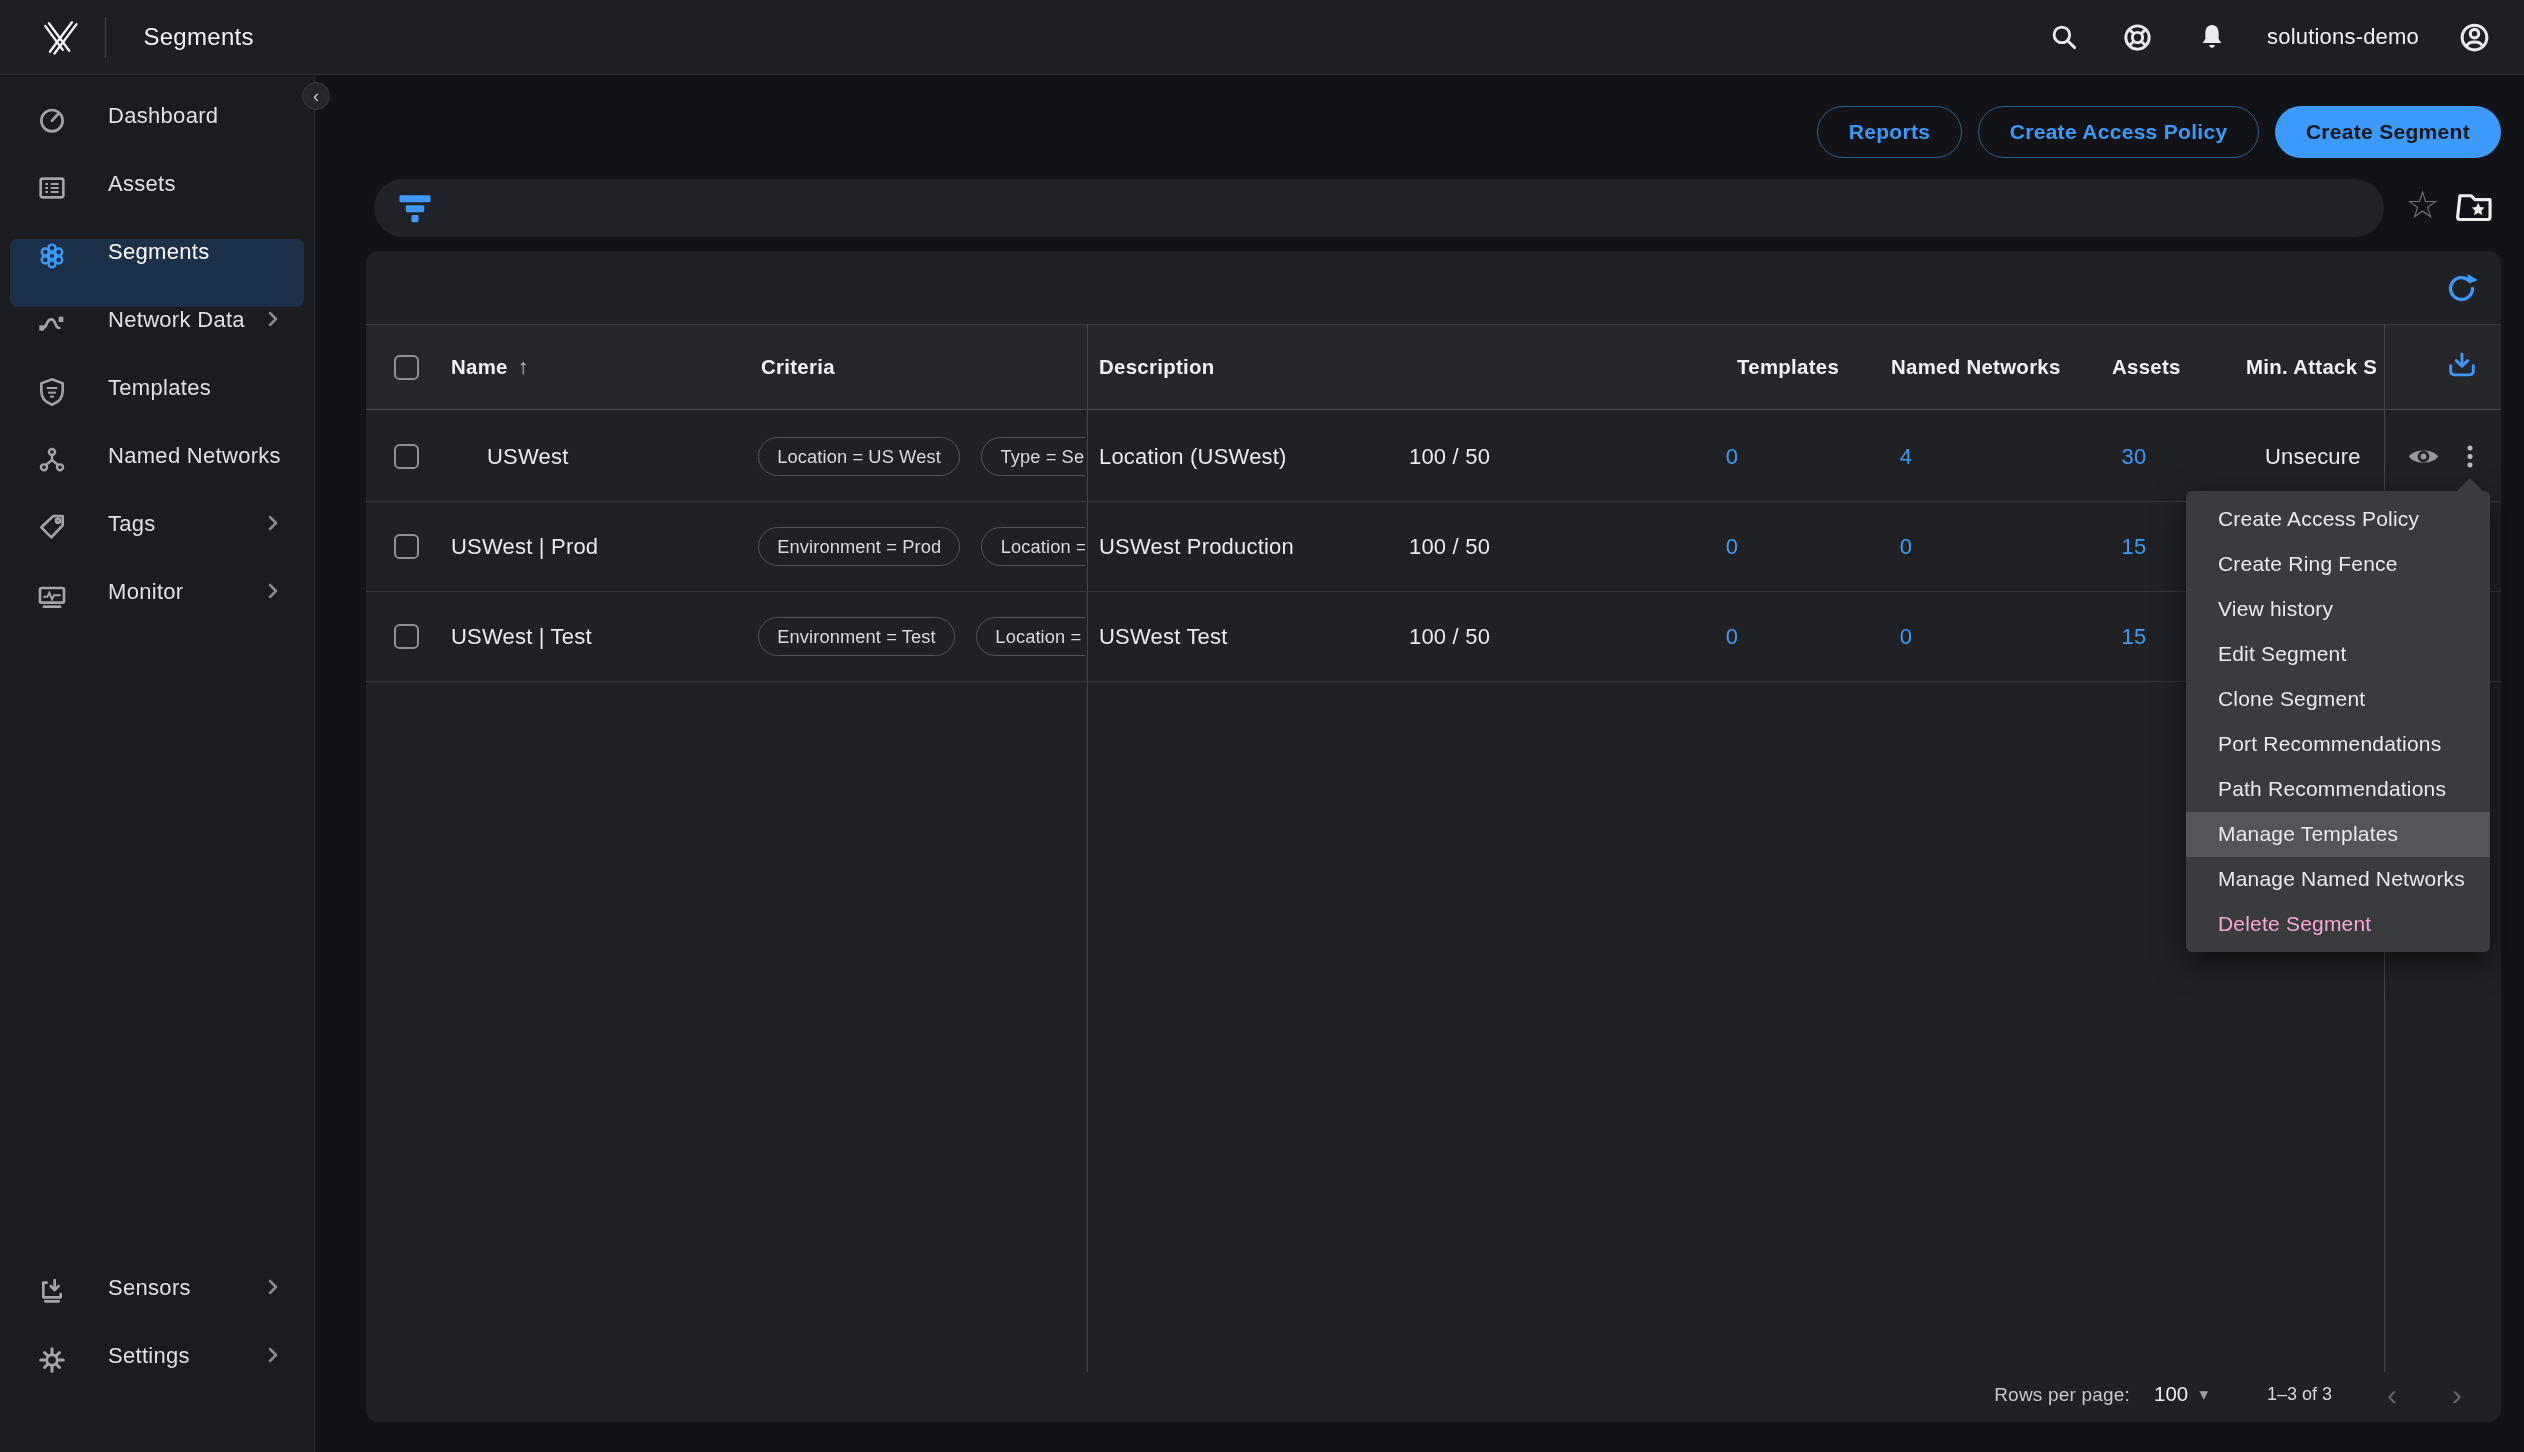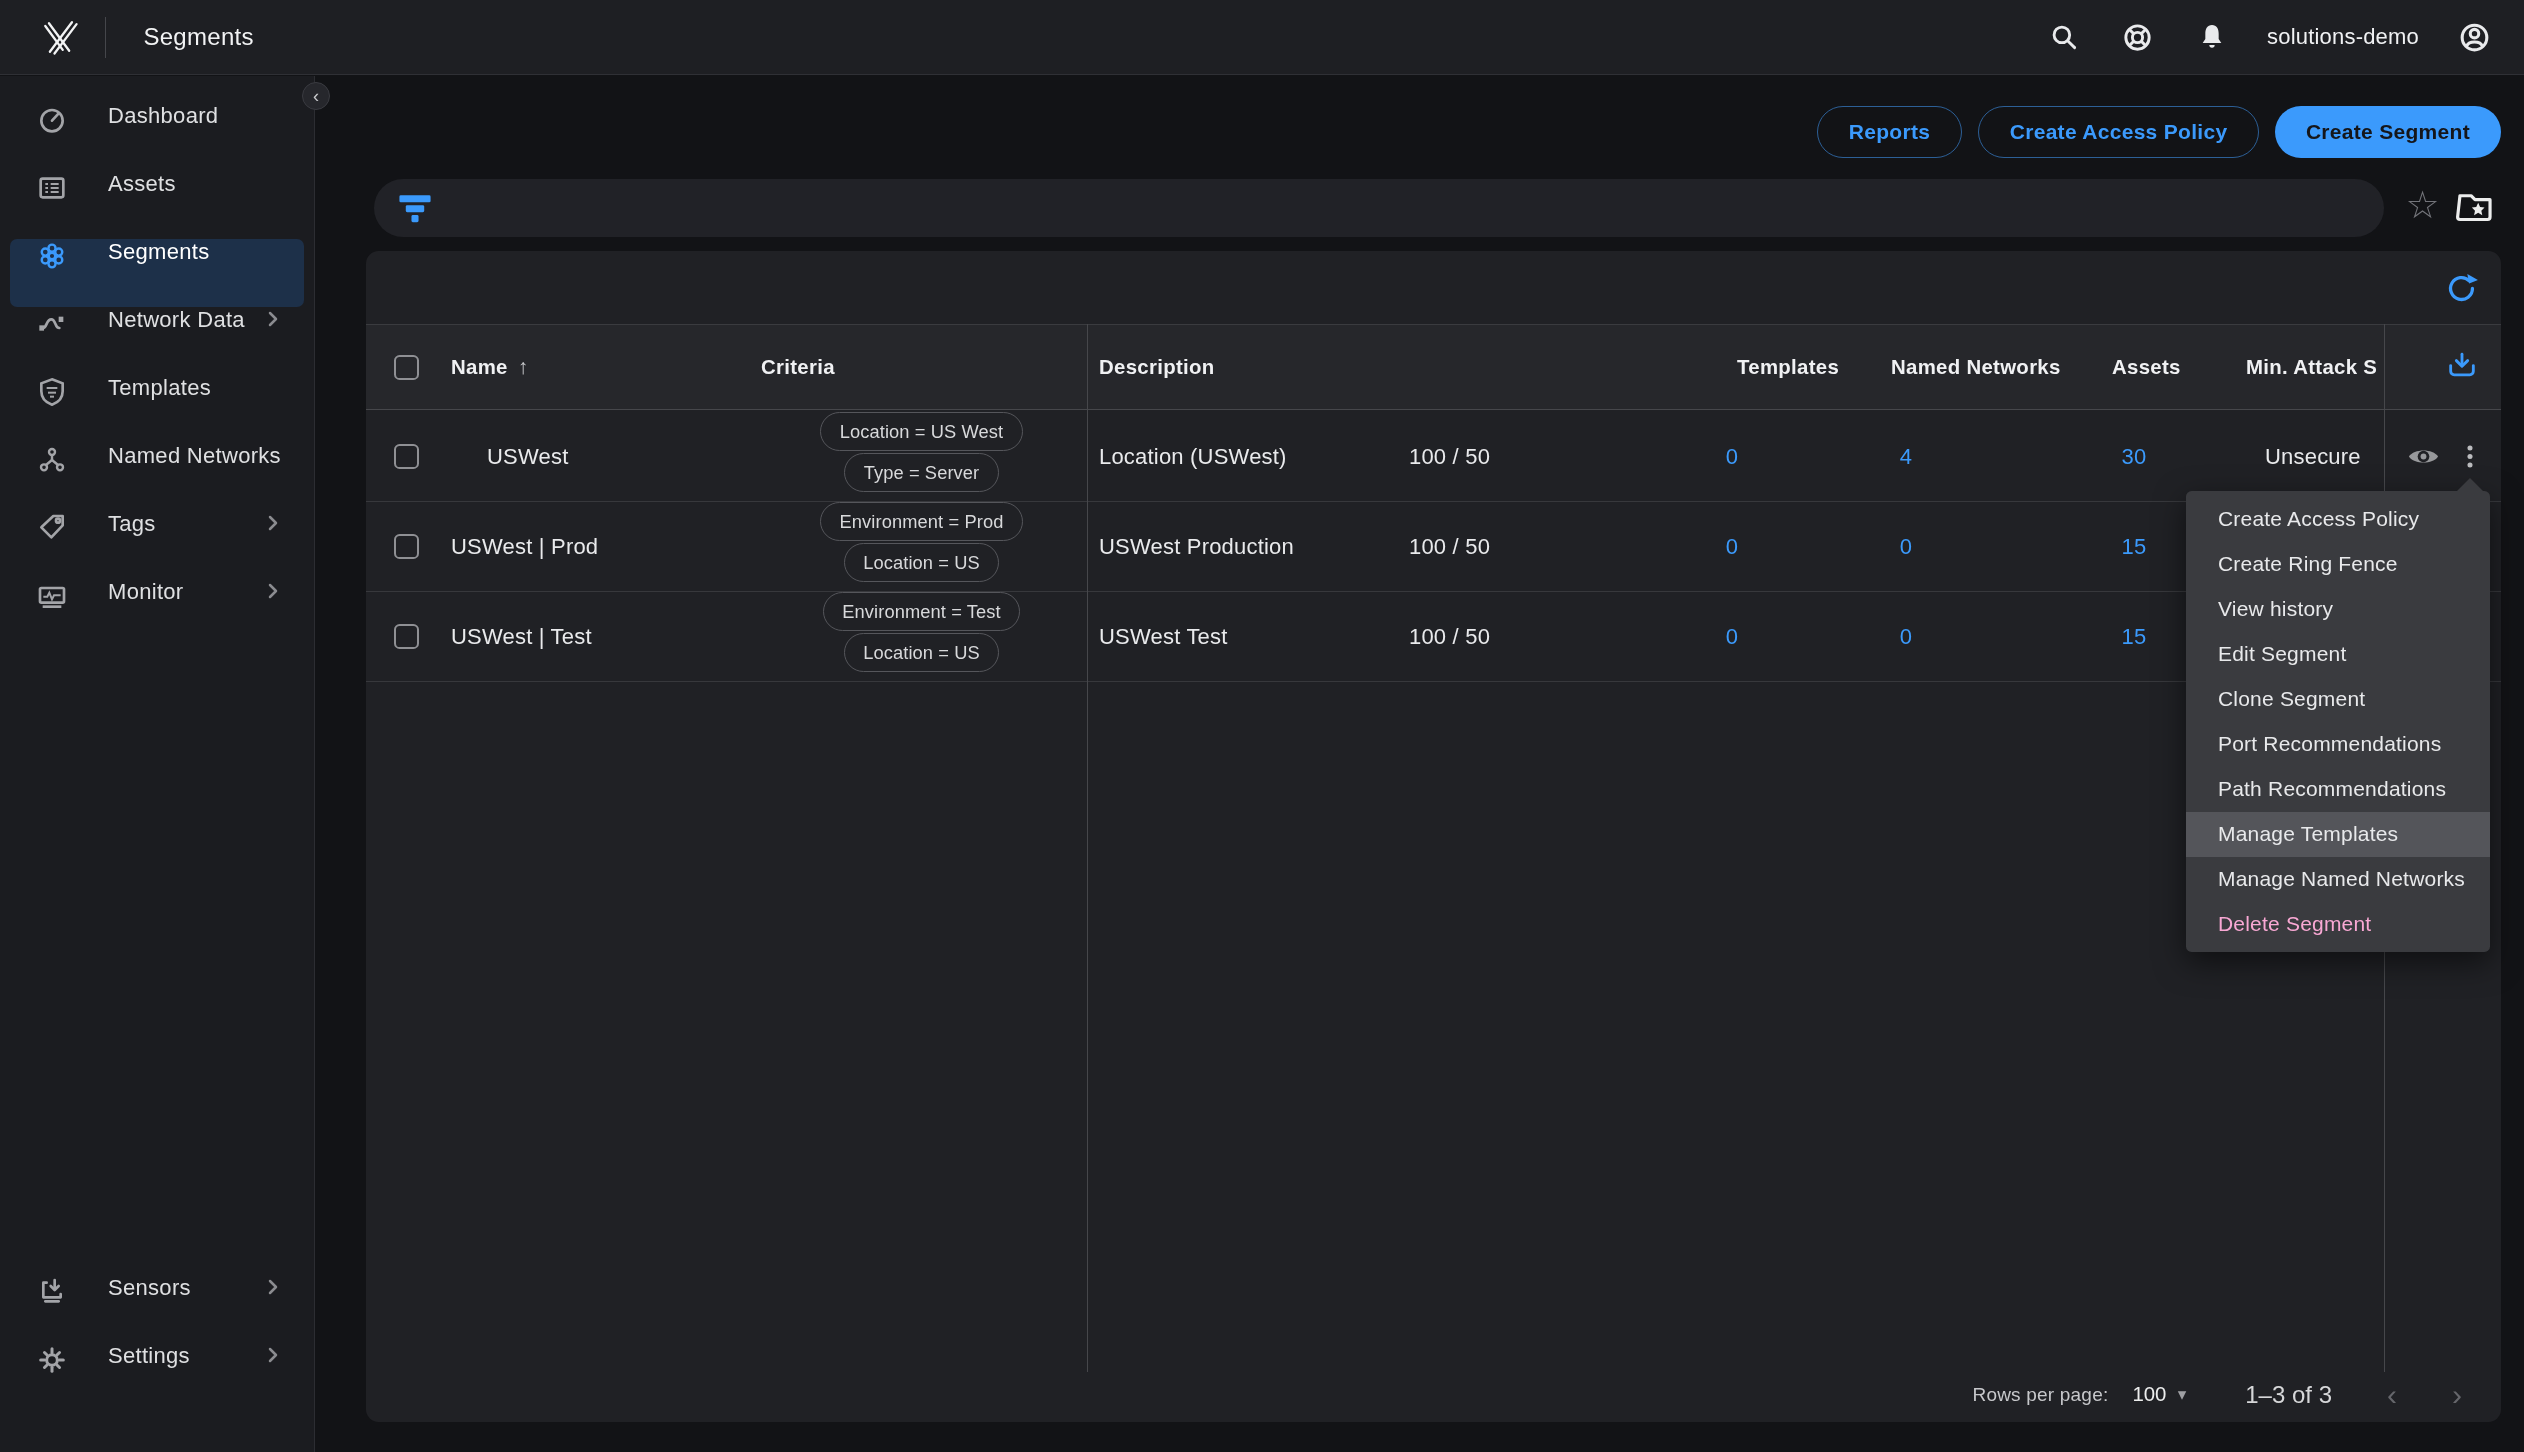--- a/index.html
+++ b/index.html
@@ -57,35 +57,35 @@
   .refresh-btn { position:absolute; right:22.5px; top:20px; width:35px; height:35px; cursor:pointer; }
 
   .thead { position:absolute; top:73px; left:0; right:0; height:86px; background:#26272b;
            border-top:1.4px solid #3a3b3f; border-bottom:1.4px solid #46474b; }
   .th { position:absolute; top:0; height:100%; display:flex; align-items:center; font-size:20.4px; font-weight:700;
         color:#f0f1f3; letter-spacing:0.3px; white-space:nowrap; cursor:pointer; }
   .trow { position:absolute; left:0; right:0; height:90px; border-bottom:1.4px solid #37383c; }
   .cell { position:absolute; top:0; height:100%; display:flex; align-items:center; font-size:22px;
           color:#e9eaec; letter-spacing:0.2px; white-space:nowrap; }
   .cell.link { color:#3b9afc; cursor:pointer; }
-  .chips { overflow:hidden; gap:2px;flex-direction:column; }
+  .chips { overflow:hidden; gap:21px; }
   .chip { flex:0 0 auto; height:39px; border:1.4px solid #55565b; border-radius:20px; padding:0 18.3px;
           display:flex; align-items:center; font-size:18.3px; color:#d8d9db; letter-spacing:0.1px; }
   .checkbox { width:25px; height:25px; border:2.1px solid #8f9094; border-radius:5.6px; background:transparent; cursor:pointer; }
   .vdiv { position:absolute; top:73px; width:1.4px; height:1048px; background:#46474b; z-index:5; }
   .sort-arrow { font-size:21px; color:#c9cacd; margin-left:10px; font-weight:400; }
   .eye-btn, .kebab-btn { position:absolute; top:0; height:100%; display:flex; align-items:center; cursor:pointer; }
 
   .pagination { position:absolute; left:0; right:0; bottom:0; height:55px; display:flex; align-items:center;
                 justify-content:flex-end; padding-right:39px; color:#c7c8cb; }
   .pg-label { font-size:19px; letter-spacing:0.2px; }
   .pg-select { display:flex; align-items:center; margin-left:24px; cursor:pointer; }
   .pg-value { font-size:20.4px; color:#eceded; }
   .pg-caret { font-size:17px; color:#9fa0a4; margin-left:11.3px; }
-  .pg-range { font-size:24px; color:#d6d7d9; margin-left:59px; }
+  .pg-range { font-size:18px; color:#d6d7d9; margin-left:59px; }
   .pg-chevron { font-size:30px; color:#65666b; margin-left:55px; cursor:default; line-height:1; }
 
   
   .ctx-menu { position:absolute; left:1870px; top:415px; width:304px; background:#3a3b3f; border-radius:5.6px;
               padding:5.6px 0; box-shadow:0 10px 31px rgba(0,0,0,.55); z-index:60; }
   .ctx-caret { position:absolute; top:-12.7px; left:271px; width:0; height:0;
                border-left:13.4px solid transparent; border-right:13.4px solid transparent; border-bottom:13.4px solid #3a3b3f; }
   .ctx-item { height:45px; display:flex; align-items:center; padding-left:32px; font-size:21px;
               color:#e8e9eb; letter-spacing:0.2px; cursor:pointer; white-space:nowrap; }
   .ctx-item.highlighted { background:#54555a; }

